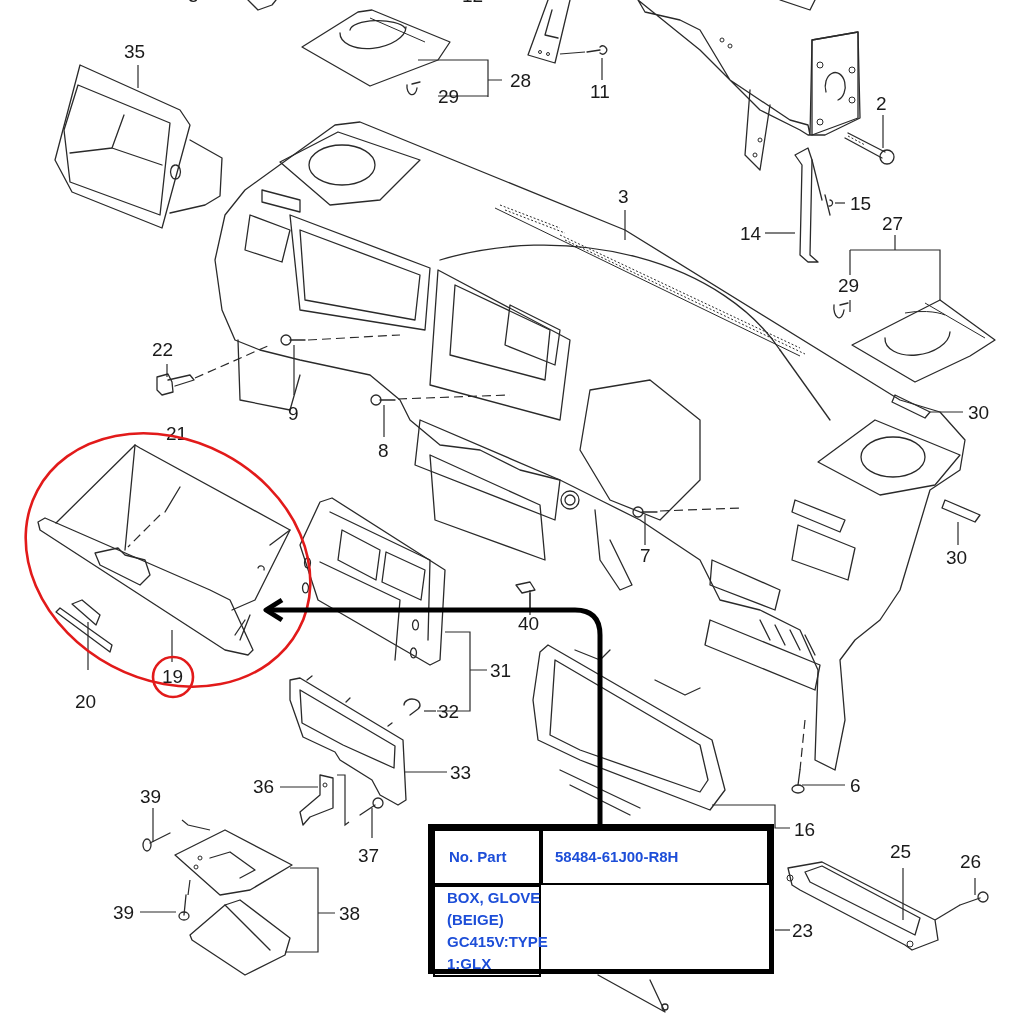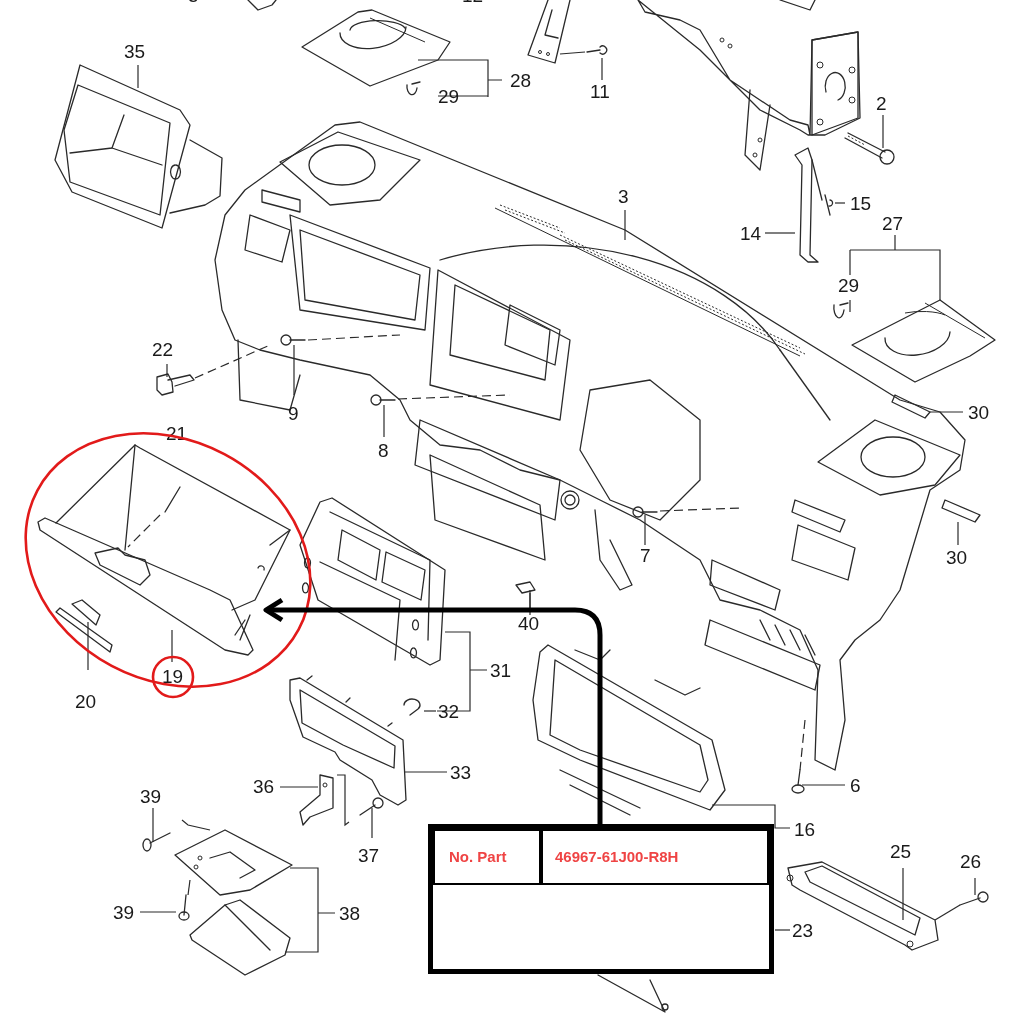--- a/index.html
+++ b/index.html
@@ -7,21 +7,21 @@
   #diagram{position:absolute;left:0;top:0;width:1024px;height:1024px;}
   .ln{fill:none;stroke:#2a2a2a;stroke-width:1.3;stroke-linejoin:round;stroke-linecap:round;}
   .ln2{fill:none;stroke:#2a2a2a;stroke-width:1;}
   .dash{fill:none;stroke:#2a2a2a;stroke-width:1.2;stroke-dasharray:9 5;}
   .leader{fill:none;stroke:#2a2a2a;stroke-width:1.2;}
   .lbl{font-family:"Liberation Sans",sans-serif;font-size:19px;fill:#1a1a1a;}
   .hatch{fill:none;stroke:#2a2a2a;stroke-width:1;stroke-dasharray:2 2;}
   .red{fill:none;stroke:#e21a1a;stroke-width:2.6;}
   .arrow{fill:none;stroke:#000;stroke-width:5;stroke-linecap:butt;stroke-linejoin:round;}
   #info-table{position:absolute;left:428px;top:824px;width:346px;height:150px;border:5px solid #000;box-sizing:border-box;background:#fff;display:grid;grid-template-columns:108px 1fr;grid-template-rows:56px 1fr;}
-  #info-table .cell{border:2.5px solid #000;display:flex;align-items:center;padding-left:14px;font-family:"Liberation Sans",sans-serif;font-weight:bold;font-size:15px;color:#ef4444;line-height:22px;}
+  #info-table .cell{border:2.5px solid #000;display:flex;align-items:center;padding-left:14px;font-family:"Liberation Sans",sans-serif;font-weight:bold;font-size:15px;color:#1d4ed8;line-height:22px;}
   #info-table .val{padding-left:12px;}
   .desc-lines span{display:block;}
 </style>
 </head>
 <body>
 
 <svg id="diagram" viewBox="0 0 1024 1024" xmlns="http://www.w3.org/2000/svg">
 
   <g>
     <path class="ln" d="M80,65 L180,110 L190,125 L162,228 L72,192 L55,160 Z"></path>
@@ -325,14 +325,20 @@
   </g>
 
   <g>
     <path class="arrow" d="M600,826 L600,635 Q600,610 575,610 L270,610"></path>
     <path class="arrow" d="M282,600 L266,610 L282,620"></path>
   </g>
 </svg>
 
 <div id="info-table">
   <div class="cell">No. Part</div>
-  <div class="cell val">46967-61J00-R8H</div>
+  <div class="cell val">58484-61J00-R8H</div>
+  <div class="cell val desc-lines">
+    <div>
+      <span>BOX, GLOVE (BEIGE)</span>
+      <span>GC415V:TYPE 1:GLX</span>
+    </div>
+  </div>
 </div>
 
 </body></html>

